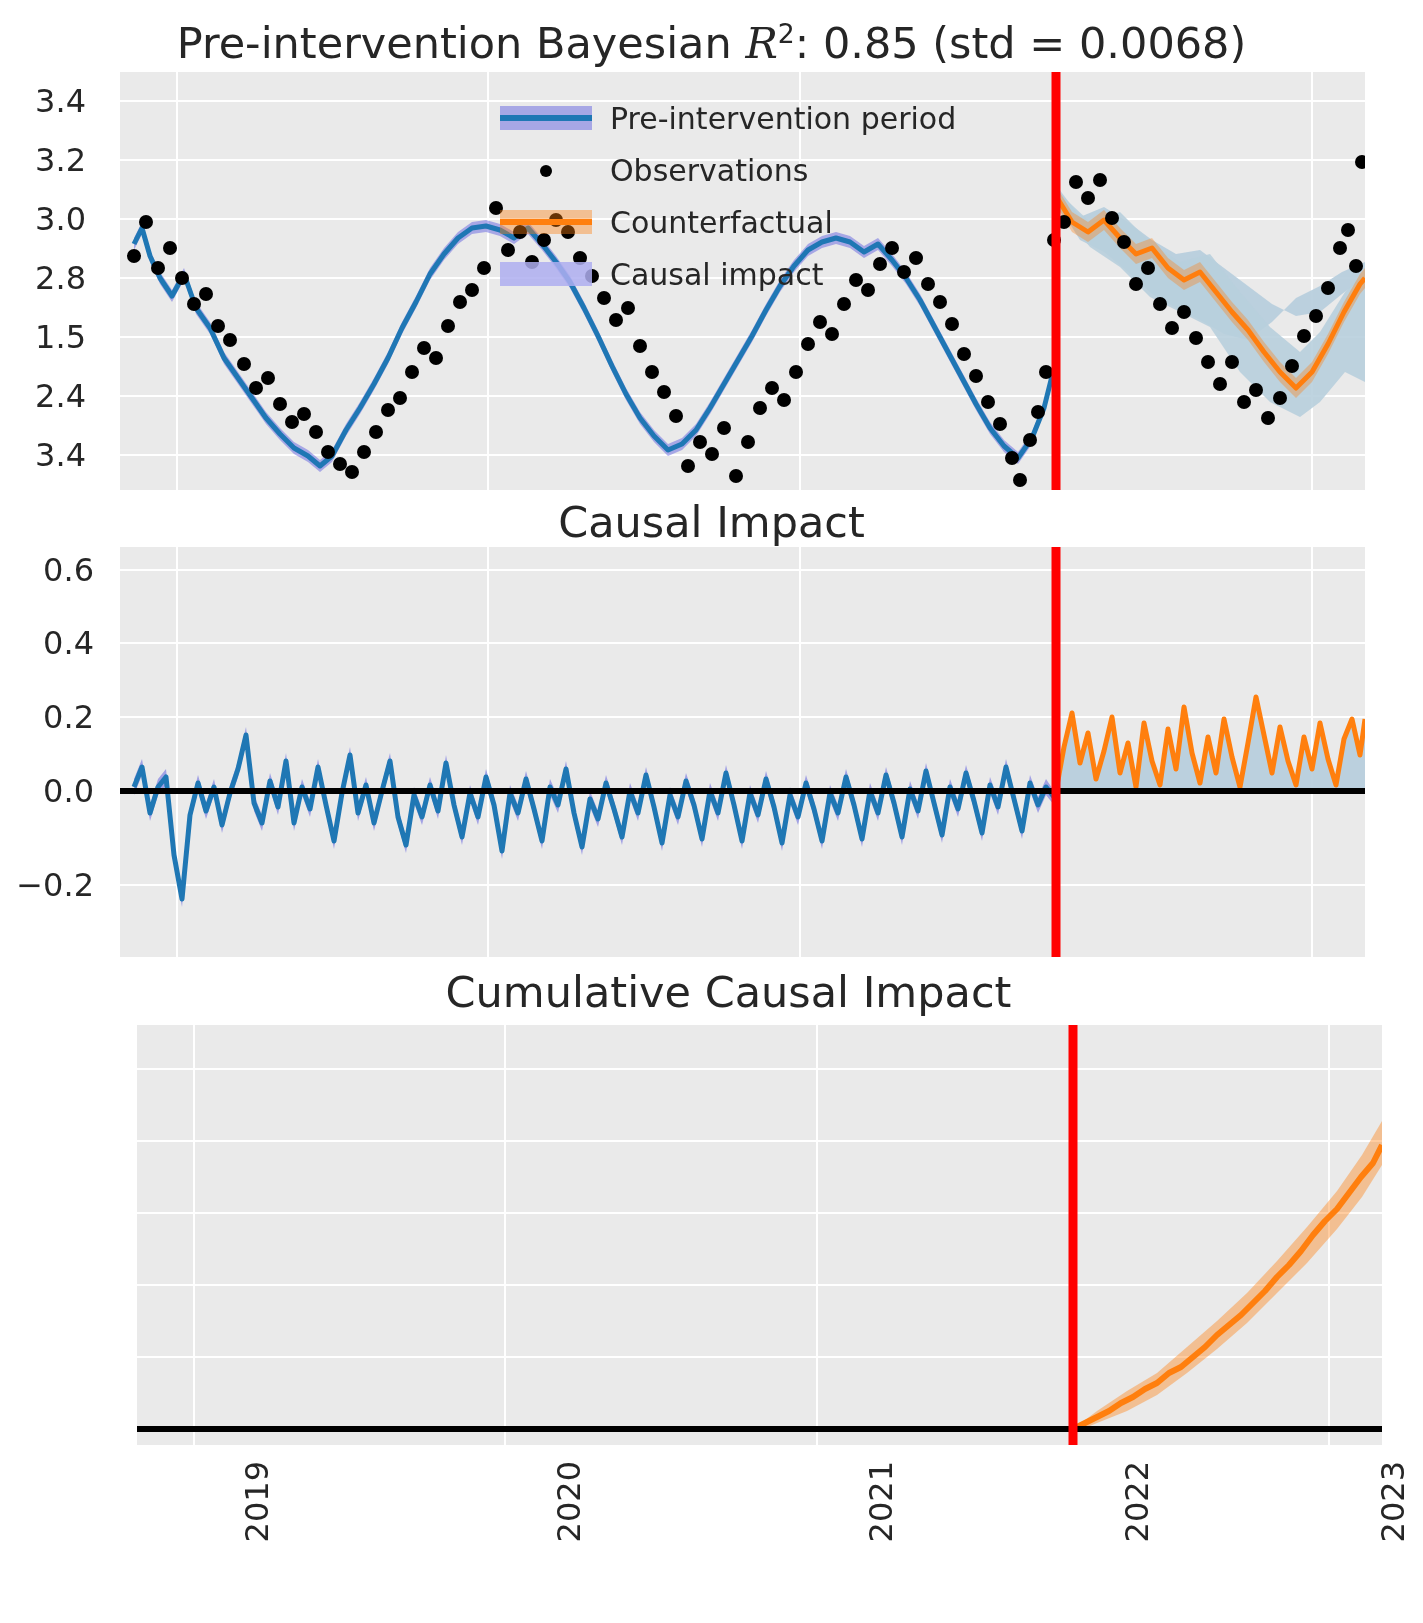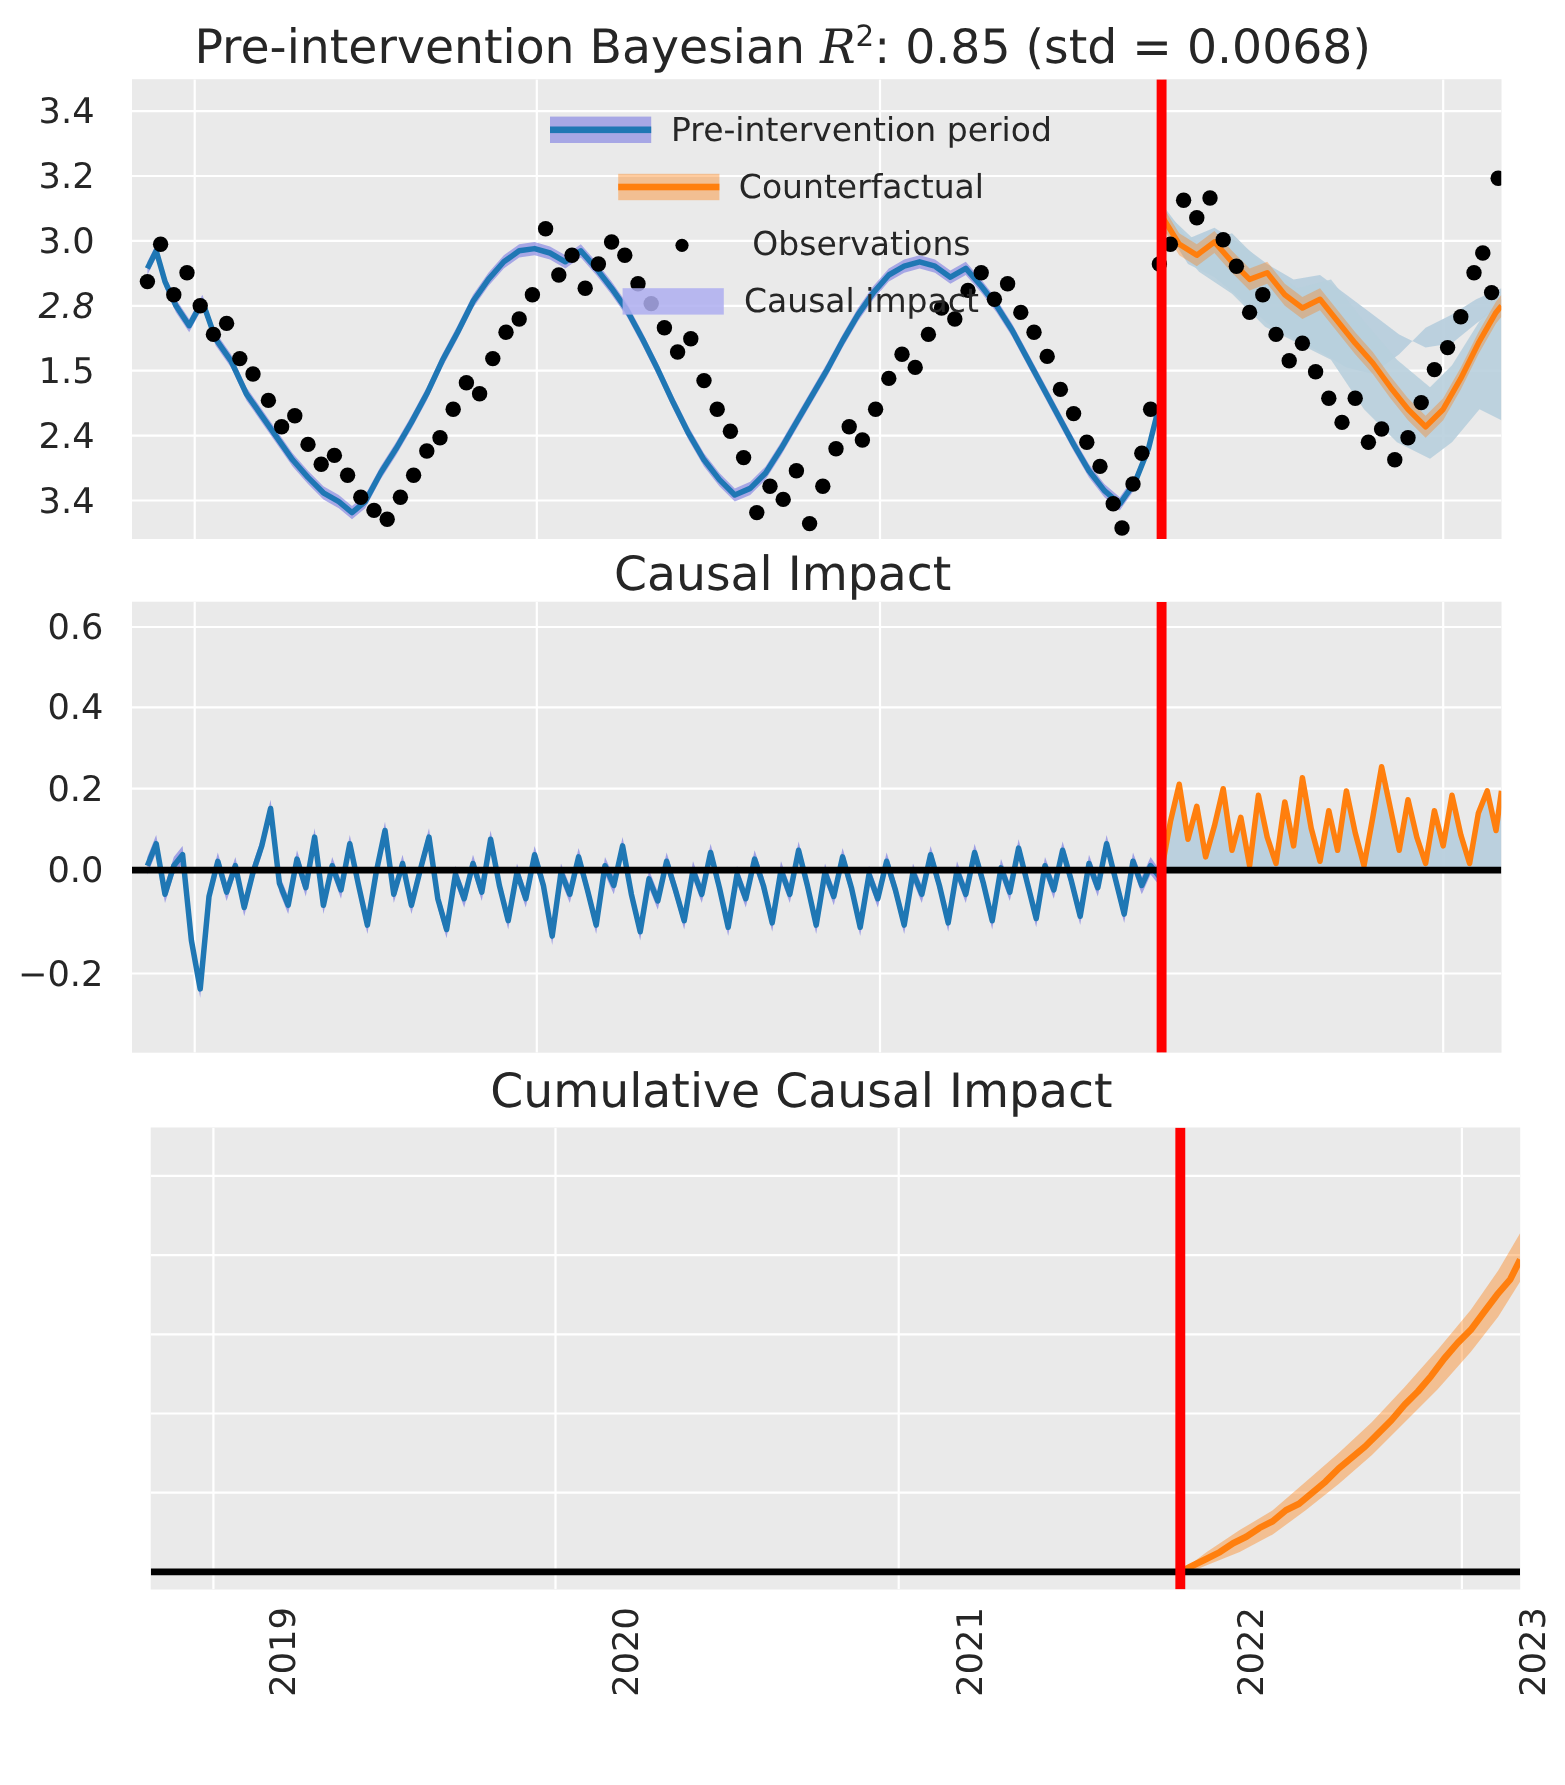--- a/index.html
+++ b/index.html
@@ -53,21 +53,20 @@
   }
   .legend {
     position: absolute;
     font-size: 30px;
     color: #262626;
   }
   .legend-row {
     display: flex;
     align-items: center;
     height: 52px;
-    justify-content: center;
   }
   .legend-key {
     width: 92px;
     height: 30px;
     margin-right: 18px;
     position: relative;
   }
   .legend-label {
     white-space: nowrap;
   }
@@ -90,21 +89,21 @@
 
   <div class="panel" style="left:0;top:0;width:1423px;height:500px;">
     <div class="panel-title" style="top:18px;">
       <span>Pre-intervention Bayesian </span><span class="title-italic">R</span><span class="title-sup">2</span><span>: 0.85 (std = 0.0068)</span>
     </div>
 
     <div style="position:absolute;left:0;top:0;width:96px;height:500px;">
       <div class="ytick" style="top:101px;">3.4</div>
       <div class="ytick" style="top:160px;">3.2</div>
       <div class="ytick" style="top:219px;">3.0</div>
-      <div class="ytick" style="top:278px;font-style:italic;">2.8</div>
+      <div class="ytick" style="top:278px;">2.8</div>
       <div class="ytick" style="top:337px;">1.5</div>
       <div class="ytick" style="top:396px;">2.4</div>
       <div class="ytick" style="top:455px;">3.4</div>
     </div>
 
     <div class="axes" style="left:120px;top:72px;width:1245px;height:418px;">
       <svg width="1245" height="418" viewBox="0 0 1245 418" preserveAspectRatio="none">
 
         <g stroke="#ffffff" stroke-width="2">
           <line x1="0" y1="29" x2="1245" y2="29"></line>
@@ -273,30 +272,30 @@
       <div class="legend" style="left:380px;top:20px;">
         <div class="legend-row">
           <span class="legend-key">
             <span style="position:absolute;left:0;top:3px;width:92px;height:24px;background:#6f6fe0;opacity:0.55;"></span>
             <span style="position:absolute;left:0;top:12px;width:92px;height:6px;background:#1f77b4;"></span>
           </span>
           <span class="legend-label">Pre-intervention period</span>
         </div>
         <div class="legend-row">
           <span class="legend-key">
+            <span style="position:absolute;left:40px;top:10px;width:12px;height:12px;border-radius:50%;background:#000;"></span>
+          </span>
+          <span class="legend-label">Observations</span>
+        </div>
+        <div class="legend-row">
+          <span class="legend-key">
             <span style="position:absolute;left:0;top:3px;width:92px;height:24px;background:#ff7f0e;opacity:0.4;"></span>
             <span style="position:absolute;left:0;top:12px;width:92px;height:6px;background:#ff7f0e;"></span>
           </span>
           <span class="legend-label">Counterfactual</span>
-        </div>
-        <div class="legend-row">
-          <span class="legend-key">
-            <span style="position:absolute;left:40px;top:10px;width:12px;height:12px;border-radius:50%;background:#000;"></span>
-          </span>
-          <span class="legend-label">Observations</span>
         </div>
         <div class="legend-row">
           <span class="legend-key">
             <span style="position:absolute;left:0;top:3px;width:92px;height:24px;background:#aeaef0;opacity:0.85;"></span>
           </span>
           <span class="legend-label">Causal impact</span>
         </div>
       </div>
     </div>
   </div>

